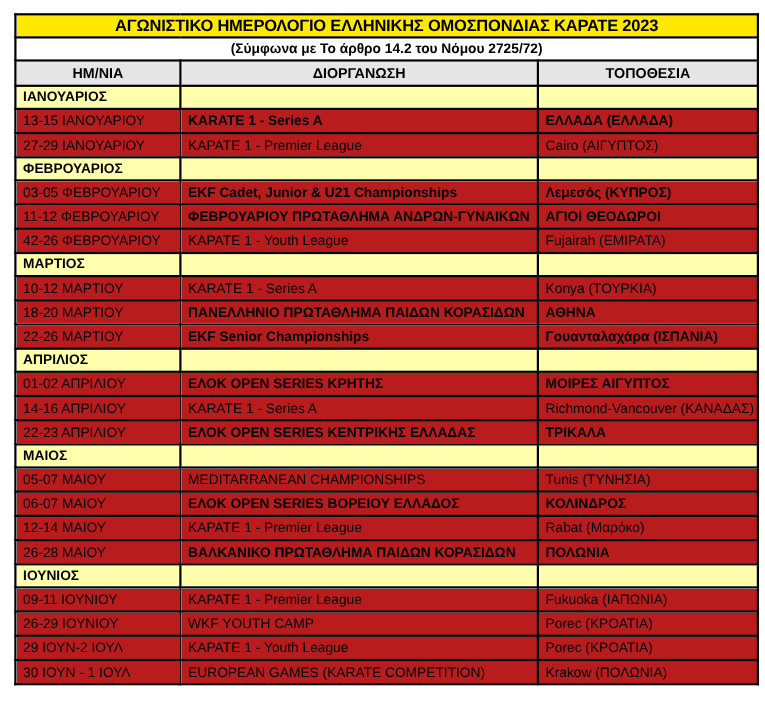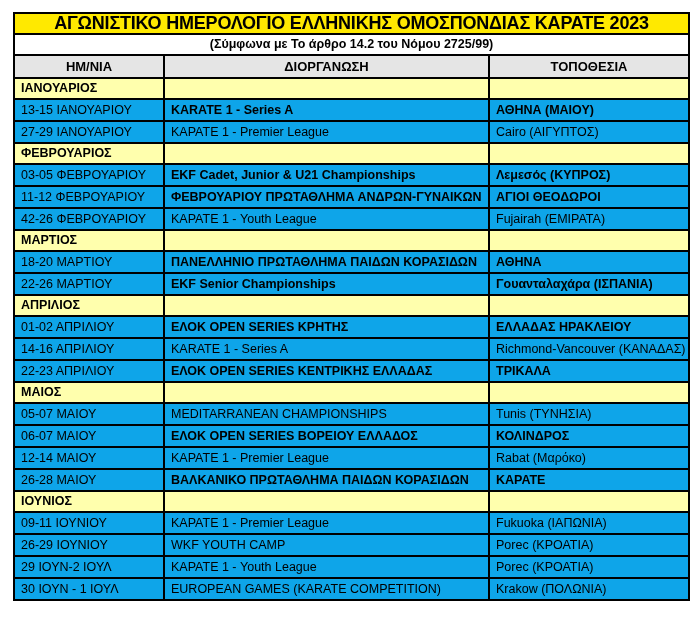--- a/index.html
+++ b/index.html
@@ -27,21 +27,21 @@
     font-size: 12.5px;
     line-height: 18px;
     overflow: hidden;
     white-space: nowrap;
     vertical-align: middle;
   }
   tr.row-title td {
     background: var(--title-bg, #FFE900);
     font-weight: bold;
     text-align: center;
-    font-size: 18px;
+    font-size: 15px;
     line-height: 17px;
     letter-spacing: -0.2px;
   }
   tr.row-subtitle td {
     background: #ffffff;
     font-weight: bold;
     text-align: center;
     font-size: 12.5px;
     line-height: 17px;
   }
@@ -52,21 +52,21 @@
     font-size: 13px;
     line-height: 19px;
   }
   tr.month-row td {
     background: var(--month-bg, #FFFFAD);
     font-weight: bold;
     font-size: 12.5px;
     line-height: 17px;
   }
   tr.event-row td {
-    background: #0ea5e9;
+    background: #b91c1c;
     font-weight: normal;
     line-height: 18px;
   }
   tr.event-row.bold td.event-cell,
   tr.event-row.bold td.location-cell {
     font-weight: bold;
   }
   td.date-cell     { text-align: left; }
   td.event-cell    { text-align: left; padding-left: 9px; }
   td.location-cell { text-align: left; padding-left: 8px; }
@@ -79,38 +79,38 @@
     <colgroup>
       <col style="width:150px">
       <col style="width:325px">
       <col style="width:200px">
     </colgroup>
     <thead>
       <tr class="row-title">
         <td colspan="3">ΑΓΩΝΙΣΤΙΚΟ ΗΜΕΡΟΛΟΓΙΟ ΕΛΛΗΝΙΚΗΣ ΟΜΟΣΠΟΝΔΙΑΣ ΚΑΡΑΤΕ 2023</td>
       </tr>
       <tr class="row-subtitle">
-        <td colspan="3">(Σύμφωνα με Το άρθρο 14.2 του Νόμου 2725/99)</td>
+        <td colspan="3">(Σύμφωνα με Το άρθρο 14.2 του Νόμου 2725/72)</td>
       </tr>
       <tr class="row-colheads">
         <td>ΗΜ/ΝΙΑ</td>
         <td>ΔΙΟΡΓΑΝΩΣΗ</td>
         <td>ΤΟΠΟΘΕΣΙΑ</td>
       </tr>
     </thead>
     <tbody>
         <tr class="month-row">
           <td class="date-cell">ΙΑΝΟΥΑΡΙΟΣ</td>
           <td class="event-cell"></td>
           <td class="location-cell"></td>
         </tr>
         <tr class="event-row bold">
           <td class="date-cell">13-15 ΙΑΝΟΥΑΡΙΟΥ</td>
           <td class="event-cell">KARATE 1 - Series A</td>
-          <td class="location-cell">ΑΘΗΝΑ (ΜΑΙΟΥ)</td>
+          <td class="location-cell">ΕΛΛΑΔΑ (ΕΛΛΑΔΑ)</td>
         </tr>
         <tr class="event-row">
           <td class="date-cell">27-29 ΙΑΝΟΥΑΡΙΟΥ</td>
           <td class="event-cell">ΚΑΡΑΤΕ 1 - Premier League</td>
           <td class="location-cell">Cairo (ΑΙΓΥΠΤΟΣ)</td>
         </tr>
         <tr class="month-row">
           <td class="date-cell">ΦΕΒΡΟΥΑΡΙΟΣ</td>
           <td class="event-cell"></td>
           <td class="location-cell"></td>
@@ -128,39 +128,44 @@
         <tr class="event-row">
           <td class="date-cell">42-26 ΦΕΒΡΟΥΑΡΙΟΥ</td>
           <td class="event-cell">ΚΑΡΑΤΕ 1 - Youth League</td>
           <td class="location-cell">Fujairah (ΕΜΙΡΑΤΑ)</td>
         </tr>
         <tr class="month-row">
           <td class="date-cell">ΜΑΡΤΙΟΣ</td>
           <td class="event-cell"></td>
           <td class="location-cell"></td>
         </tr>
+        <tr class="event-row">
+          <td class="date-cell">10-12 ΜΑΡΤΙΟΥ</td>
+          <td class="event-cell">KARATE 1 - Series A</td>
+          <td class="location-cell">Konya (ΤΟΥΡΚΙΑ)</td>
+        </tr>
         <tr class="event-row bold">
           <td class="date-cell">18-20 ΜΑΡΤΙΟΥ</td>
           <td class="event-cell">ΠΑΝΕΛΛΗΝΙΟ ΠΡΩΤΑΘΛΗΜΑ ΠΑΙΔΩΝ ΚΟΡΑΣΙΔΩΝ</td>
           <td class="location-cell">ΑΘΗΝΑ</td>
         </tr>
         <tr class="event-row bold">
           <td class="date-cell">22-26 ΜΑΡΤΙΟΥ</td>
           <td class="event-cell">EKF Senior Championships</td>
           <td class="location-cell">Γουανταλαχάρα (ΙΣΠΑΝΙΑ)</td>
         </tr>
         <tr class="month-row">
           <td class="date-cell">ΑΠΡΙΛΙΟΣ</td>
           <td class="event-cell"></td>
           <td class="location-cell"></td>
         </tr>
         <tr class="event-row bold">
           <td class="date-cell">01-02 ΑΠΡΙΛΙΟΥ</td>
           <td class="event-cell">ΕΛΟΚ OPEN SERIES ΚΡΗΤΗΣ</td>
-          <td class="location-cell">ΕΛΛΑΔΑΣ ΗΡΑΚΛΕΙΟΥ</td>
+          <td class="location-cell">ΜΟΙΡΕΣ ΑΙΓΥΠΤΟΣ</td>
         </tr>
         <tr class="event-row">
           <td class="date-cell">14-16 ΑΠΡΙΛΙΟΥ</td>
           <td class="event-cell">KARATE 1 - Series A</td>
           <td class="location-cell">Richmond-Vancouver (ΚΑΝΑΔΑΣ)</td>
         </tr>
         <tr class="event-row bold">
           <td class="date-cell">22-23 ΑΠΡΙΛΙΟΥ</td>
           <td class="event-cell">ΕΛΟΚ OPEN SERIES ΚΕΝΤΡΙΚΗΣ ΕΛΛΑΔΑΣ</td>
           <td class="location-cell">ΤΡΙΚΑΛΑ</td>
@@ -181,21 +186,21 @@
           <td class="location-cell">ΚΟΛΙΝΔΡΟΣ</td>
         </tr>
         <tr class="event-row">
           <td class="date-cell">12-14 ΜΑΙΟΥ</td>
           <td class="event-cell">ΚΑΡΑΤΕ 1 - Premier League</td>
           <td class="location-cell">Rabat (Μαρόκο)</td>
         </tr>
         <tr class="event-row bold">
           <td class="date-cell">26-28 ΜΑΙΟΥ</td>
           <td class="event-cell">ΒΑΛΚΑΝΙΚΟ ΠΡΩΤΑΘΛΗΜΑ ΠΑΙΔΩΝ ΚΟΡΑΣΙΔΩΝ</td>
-          <td class="location-cell">ΚΑΡΑΤΕ</td>
+          <td class="location-cell">ΠΟΛΩΝΙΑ</td>
         </tr>
         <tr class="month-row">
           <td class="date-cell">ΙΟΥΝΙΟΣ</td>
           <td class="event-cell"></td>
           <td class="location-cell"></td>
         </tr>
         <tr class="event-row">
           <td class="date-cell">09-11 ΙΟΥΝΙΟΥ</td>
           <td class="event-cell">ΚΑΡΑΤΕ 1 - Premier League</td>
           <td class="location-cell">Fukuoka (ΙΑΠΩΝΙΑ)</td>

